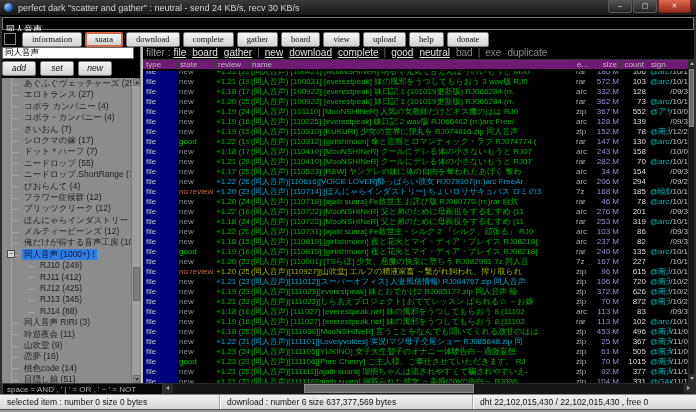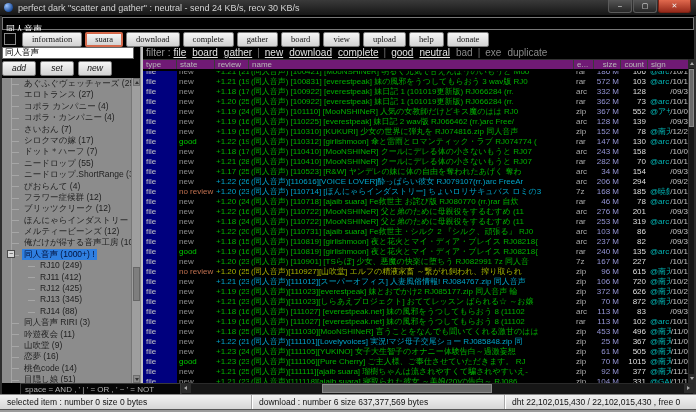--- a/index.html
+++ b/index.html
@@ -91,32 +91,32 @@
   .st-good{color:#00cc00;}
   .st-nr{color:#c07050;}
   
   .vscroll{position:absolute;right:2px;top:59px;width:6px;bottom:29px;background:#161616;border-left:1px solid #2a2a2a;z-index:35;}
   .vsa{position:absolute;left:0;width:5px;height:9px;background:#2c2c2c;}
   .vsa.up{top:0}.vsa.dn{bottom:0}
   .vsa .arr.u{border-bottom-color:#aaa;margin-top:3px;}
   .vsa .arr.d{border-top-color:#aaa;margin-top:3px;}
   .vthumb{position:absolute;left:0;top:10px;width:5px;height:58px;background:#6a6a6a;border:1px solid #8a8a8a;}
   
-  .bottomrow{position:absolute;left:20px;right:2px;top:383px;height:14px;display:flex;z-index:20;justify-content:center;}
+  .bottomrow{position:absolute;left:2px;right:2px;top:383px;height:14px;display:flex;z-index:20;justify-content:center;}
   .hintbar{width:161px;flex:none;background:#060606;color:#b2b2b2;font-size:8px;line-height:11px;padding-left:4px;
     border:1px solid #3a3a3a;white-space:nowrap;overflow:hidden;}
   .hscroll{flex:1 1 auto;position:relative;background:#161616;border:1px solid #2a2a2a;}
   .hsa{position:absolute;top:0;width:9px;height:9px;background:#2c2c2c;}
   .hsa.lf{left:0}.hsa.rt{right:0}
   .hthumb{position:absolute;left:140px;top:0;width:170px;height:9px;background:#6a6a6a;border:1px solid #8a8a8a;}
   
   .statusbar{position:absolute;left:0;right:0;top:394px;height:15px;display:flex;
     background:linear-gradient(#f2f2f2,#d6d6d6);border-top:1px solid #8a8a8a;z-index:45;}
   .scell{font-size:8.5px;line-height:14px;color:#111;padding-left:7px;white-space:nowrap;overflow:hidden;border-right:1px solid #a8a8a8;box-shadow:1px 0 0 #fff;}
-  .sc0{width:252px;flex:none;}
+  .sc0{width:220px;flex:none;}
   .sc1{width:253px;flex:none;}
   .sc2{flex:1 1 auto;border-right:none;box-shadow:none;}
 </style>
 </head>
 <body>
 
 <div class="window">
 
   <div class="titlebar">
     <span class="app-icon"></span>

